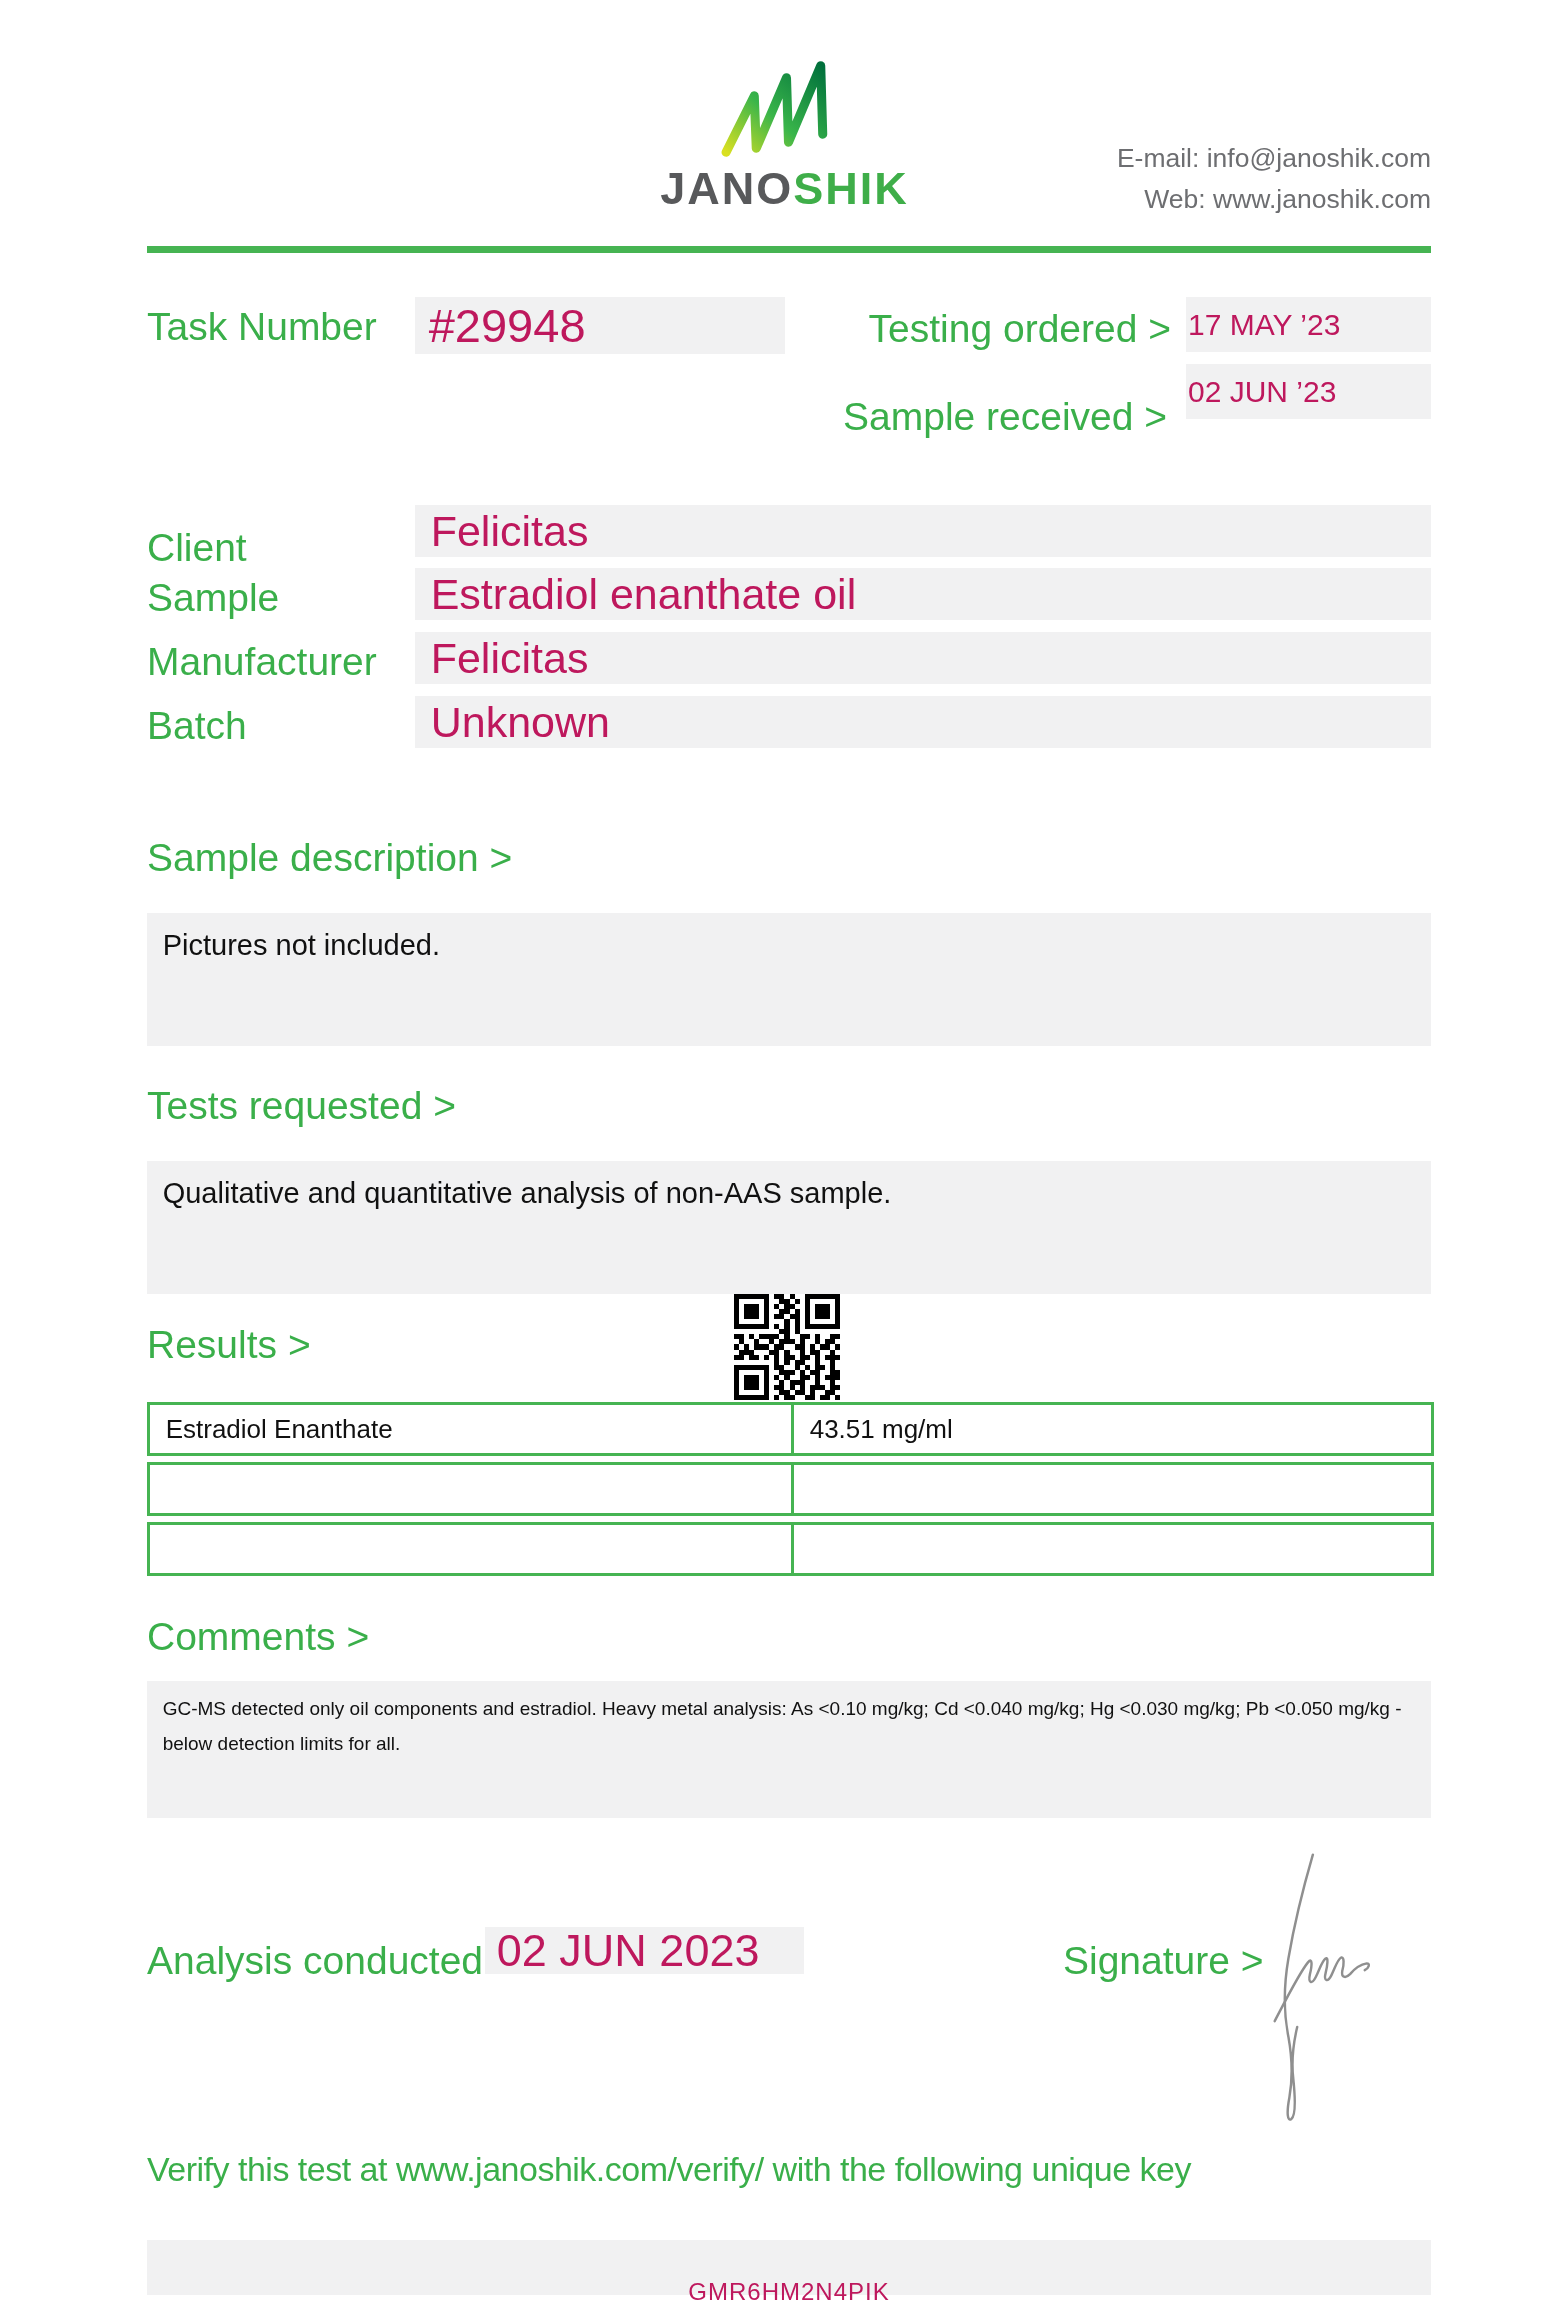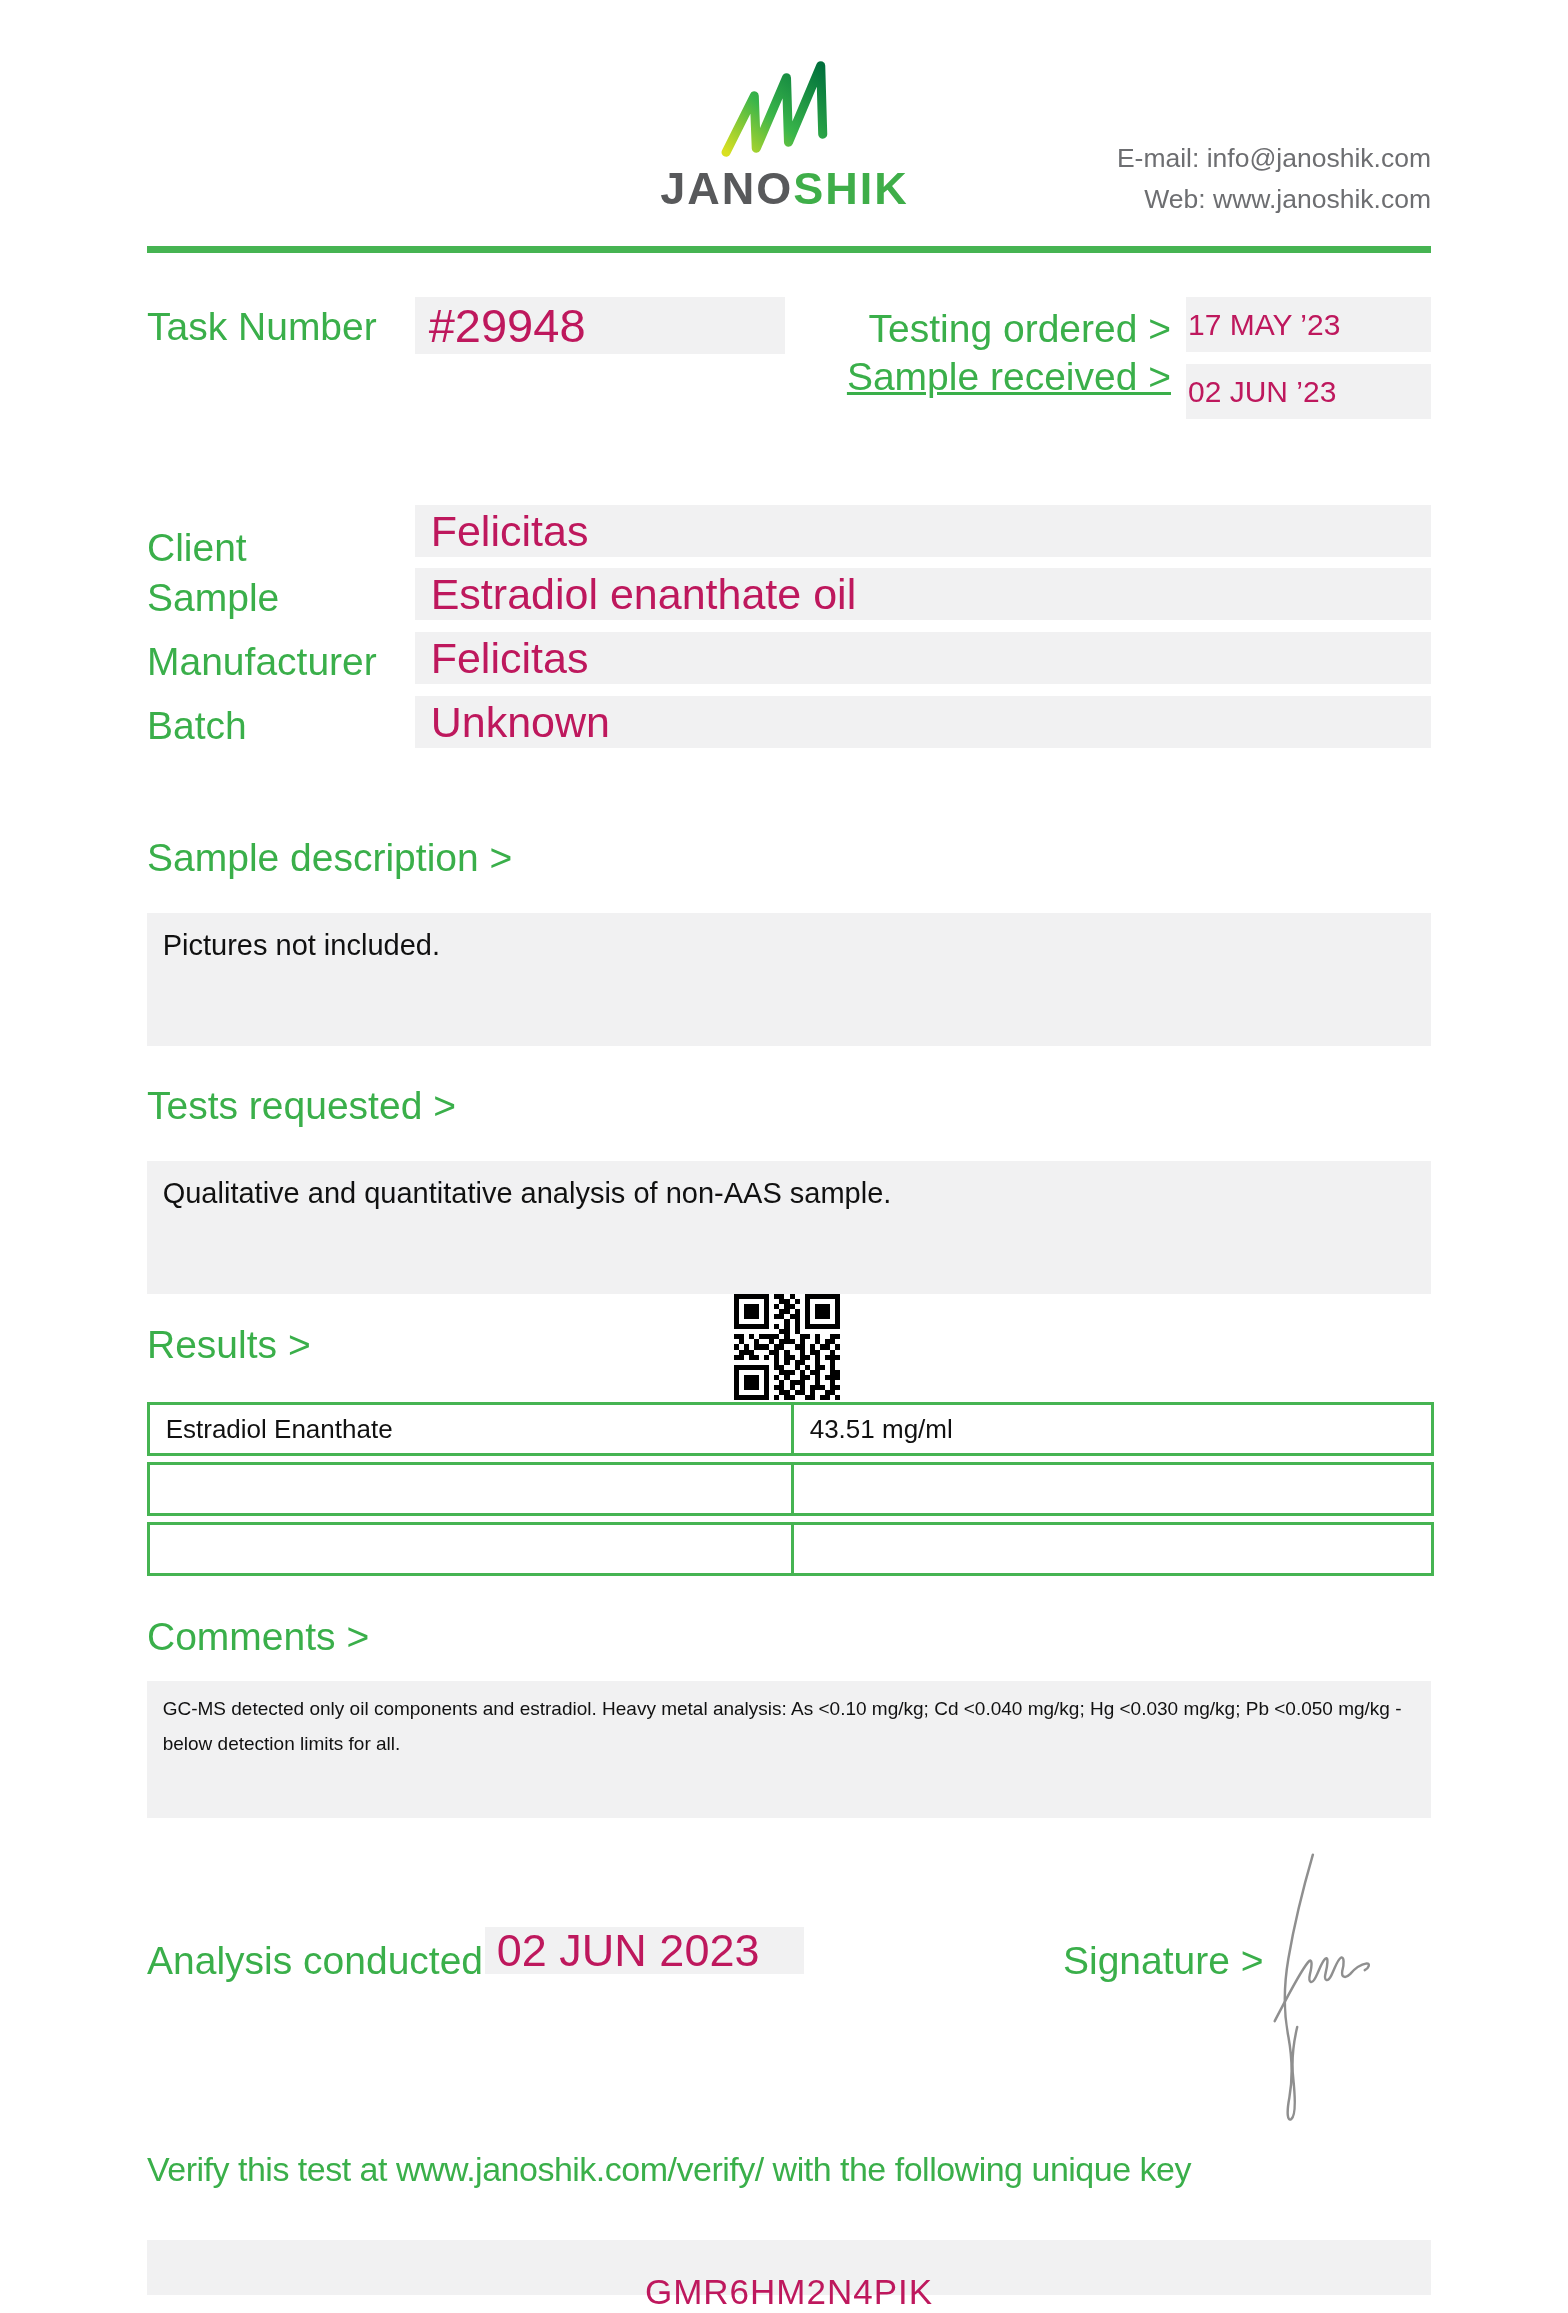--- a/index.html
+++ b/index.html
@@ -16,21 +16,21 @@
   .logo-word{top:163px;left:659px;width:251px;text-align:center;font-size:45px;font-weight:bold;letter-spacing:2px;white-space:nowrap;}
   .contact{right:137px;text-align:right;font-size:26.5px;color:#6d6e71;white-space:nowrap;}
   .hr-green{top:246px;left:147px;width:1284px;height:6.9px;background:#46b452;}
   
   .lbl{font-size:39px;color:#3aaf4a;white-space:nowrap;}
   .task-lbl{top:305px;left:147px;}
   .task-box{top:297px;left:415px;width:370px;height:57px;}
   .task-box span{font-size:47px;padding-left:13.7px;}
   .ord-lbl{top:307px;left:843px;width:328px;text-align:right;}
   .ord-box{top:297px;left:1186px;width:245px;height:55px;}
-  .rcv-lbl{top:355px;left:843px;width:328px;text-align:right;text-decoration:underline;}
+  .rcv-lbl{top:395px;left:843px;width:328px;text-align:left;}
   .rcv-box{top:364px;left:1186px;width:245px;height:55px;}
   .date-txt{font-size:30px;padding-left:2px;}
   
   .info-lbl{left:147px;}
   .info-box{left:415px;width:1016px;height:52px;}
   .info-box span{font-size:43px;padding-left:15.7px;}
   
   .sec-head{left:147px;font-size:39px;color:#3aaf4a;white-space:nowrap;}
   .sec-box{left:147px;width:1284px;background:#f1f1f2;}
   .sec-box p{margin:0;padding:13.7px 15.7px 0 15.7px;font-size:29px;line-height:37px;color:#111;}
@@ -47,21 +47,21 @@
   .tcell2{flex:1;display:flex;align-items:center;}
   .trow span{font-size:26px;padding-left:15.7px;color:#111;white-space:nowrap;}
   
   .an-lbl{top:1939px;left:147px;}
   .an-box{top:1927px;left:485px;width:319px;height:47px;}
   .an-box span{font-size:45px;padding-left:11.8px;}
   .sig-lbl{top:1939px;left:1063px;}
   .sig-img{top:1841px;left:1245px;width:216px;height:323px;}
   .verify{top:2150px;left:147px;width:1284px;font-size:34px;letter-spacing:-0.5px;color:#3aaf4a;white-space:nowrap;}
   .key-box{top:2240px;left:147px;width:1284px;height:55px;justify-content:center;}
-  .key-box span{font-size:35px;letter-spacing:1px;margin-top:48px;}
+  .key-box span{font-size:24px;letter-spacing:1px;margin-top:48px;}
 </style>
 </head>
 <body>
 
 <div class="page">
 
 
   <div class="abs logo-icon">
     <svg viewBox="0 0 150 108" width="151" height="110">
       <defs>

